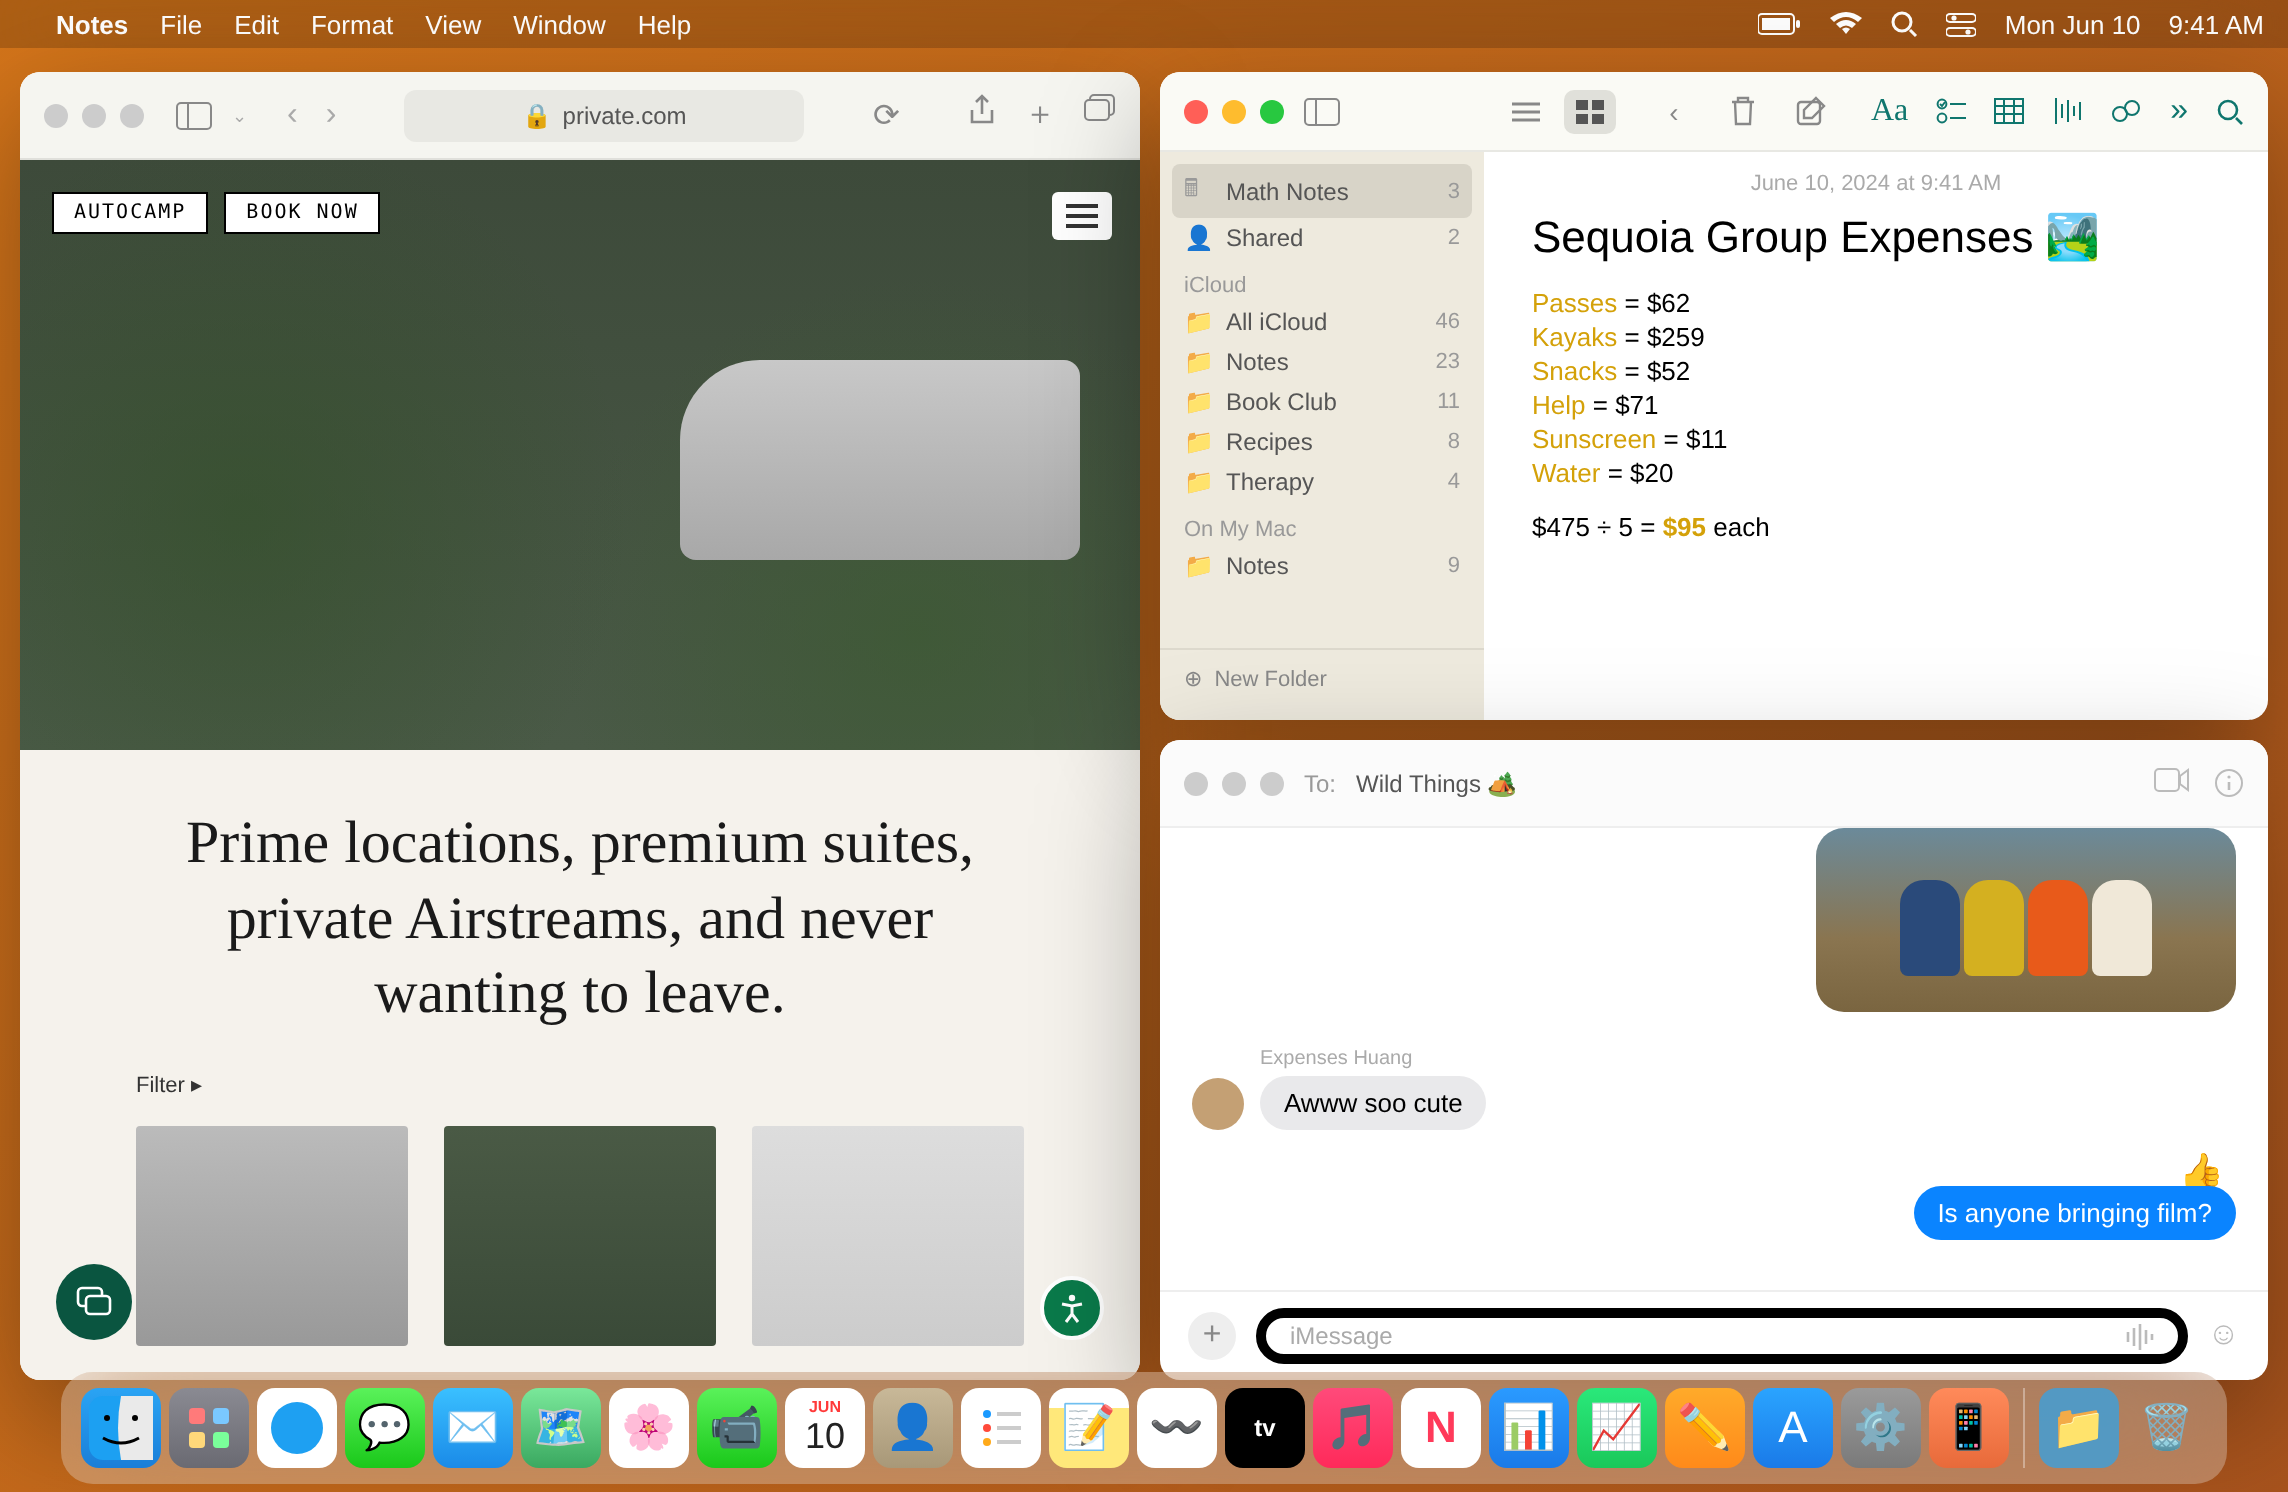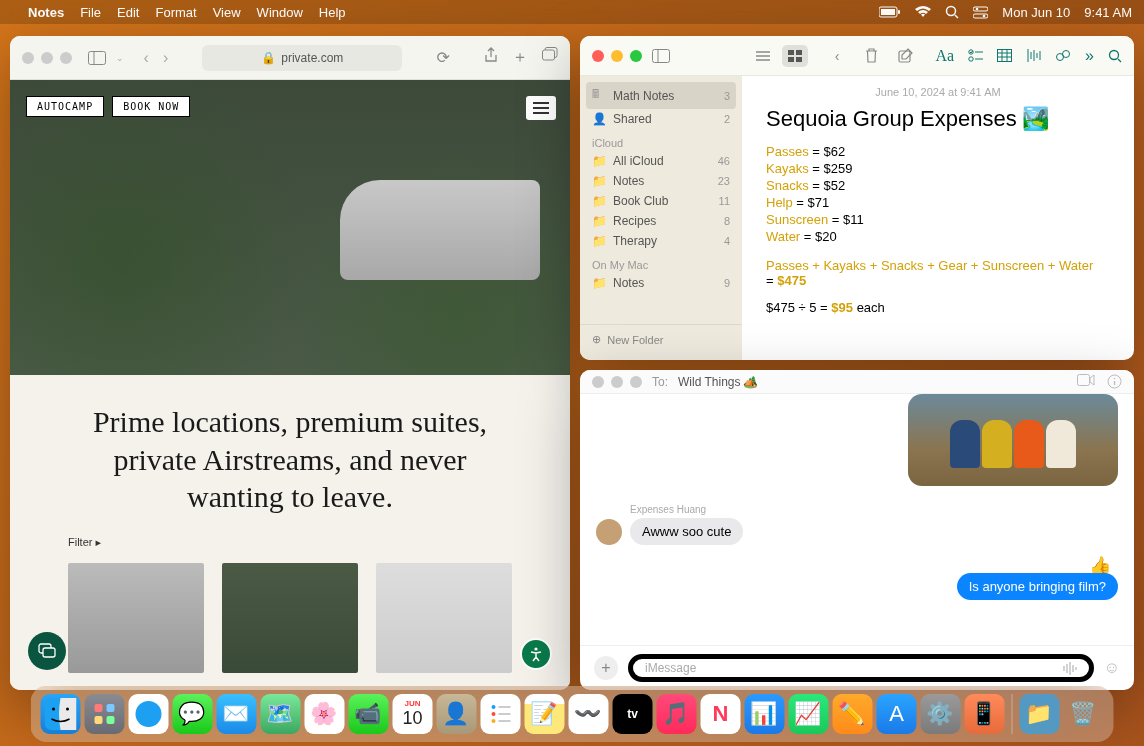--- a/index.html
+++ b/index.html
@@ -70,21 +70,21 @@
 .note-date { text-align: center; font-size: 11px; color: #aaa; margin-bottom: 8px; }
 .note-title { font-size: 22px; font-weight: 400; margin-bottom: 12px; }
 .expense-line { margin-bottom: 2px; }
 .exp-var { color: #d4a109; }
 .exp-sum { margin-top: 14px; }
 .exp-total { color: #d4a109; font-weight: 600; }
 .exp-result { margin-top: 12px; }
 
 
 .messages { left: 580px; top: 370px; width: 554px; height: 320px; display: flex; flex-direction: column; }
-.msg-header { height: 24px; display: flex; align-items: center; padding: 0 12px; gap: 10px; border-bottom: 1px solid #eee; font-size: 12px; color: #555; background: #fbfbfb; }
+.msg-header { height: 44px; display: flex; align-items: center; padding: 0 12px; gap: 10px; border-bottom: 1px solid #eee; font-size: 12px; color: #555; background: #fbfbfb; }
 .msg-header .to-label { color: #999; }
 .msg-header-right { margin-left: auto; display: flex; gap: 12px; color: #bbb; }
 .msg-body { flex: 1; padding: 10px 16px; overflow: hidden; position: relative; }
 .msg-photo { position: absolute; right: 16px; top: 0; width: 210px; height: 92px; border-radius: 14px; background: linear-gradient(#6b8a9a 0%, #8a7550 60%, #7a6540 100%); display:flex; align-items:flex-end; justify-content:center; gap:2px; padding-bottom:18px; overflow:hidden; }
 .figure { width:30px; height:48px; border-radius:12px 12px 4px 4px; }
 .msg-row { display: flex; gap: 8px; align-items: flex-end; margin-bottom: 10px; }
 .msg-row.right { justify-content: flex-end; }
 .avatar { width: 26px; height: 26px; border-radius: 50%; background: #c4a074; }
 .sender { font-size: 10px; color: #aaa; margin-bottom: 3px; margin-left: 34px; }
 .bubble { padding: 6px 12px; border-radius: 14px; font-size: 13px; max-width: 280px; }
@@ -368,24 +368,20 @@
       <div class="note-date">June 10, 2024 at 9:41 AM</div>
       <div class="note-title">Sequoia Group Expenses 🏞️</div>
       <div id="expense-lines">
           <div class="expense-line"><span class="exp-var">Passes</span> = $62</div>
           <div class="expense-line"><span class="exp-var">Kayaks</span> = $259</div>
           <div class="expense-line"><span class="exp-var">Snacks</span> = $52</div>
           <div class="expense-line"><span class="exp-var">Help</span> = $71</div>
           <div class="expense-line"><span class="exp-var">Sunscreen</span> = $11</div>
           <div class="expense-line"><span class="exp-var">Water</span> = $20</div>
         </div>
-      <div class="exp-sum expense-line">
-        <span class="exp-var">Passes + Kayaks + Snacks + Gear + Sunscreen + Water</span><br>
-        <span>= </span><span class="exp-total">$475</span>
-      </div>
       <div class="exp-result expense-line">
         <span>$475 ÷ 5 =  </span><span class="exp-total">$95</span><span> each</span>
       </div>
     </div>
   </div>
 </div>
 
 <div class="window messages">
   <div class="msg-header">
     <div class="traffic-lights">

